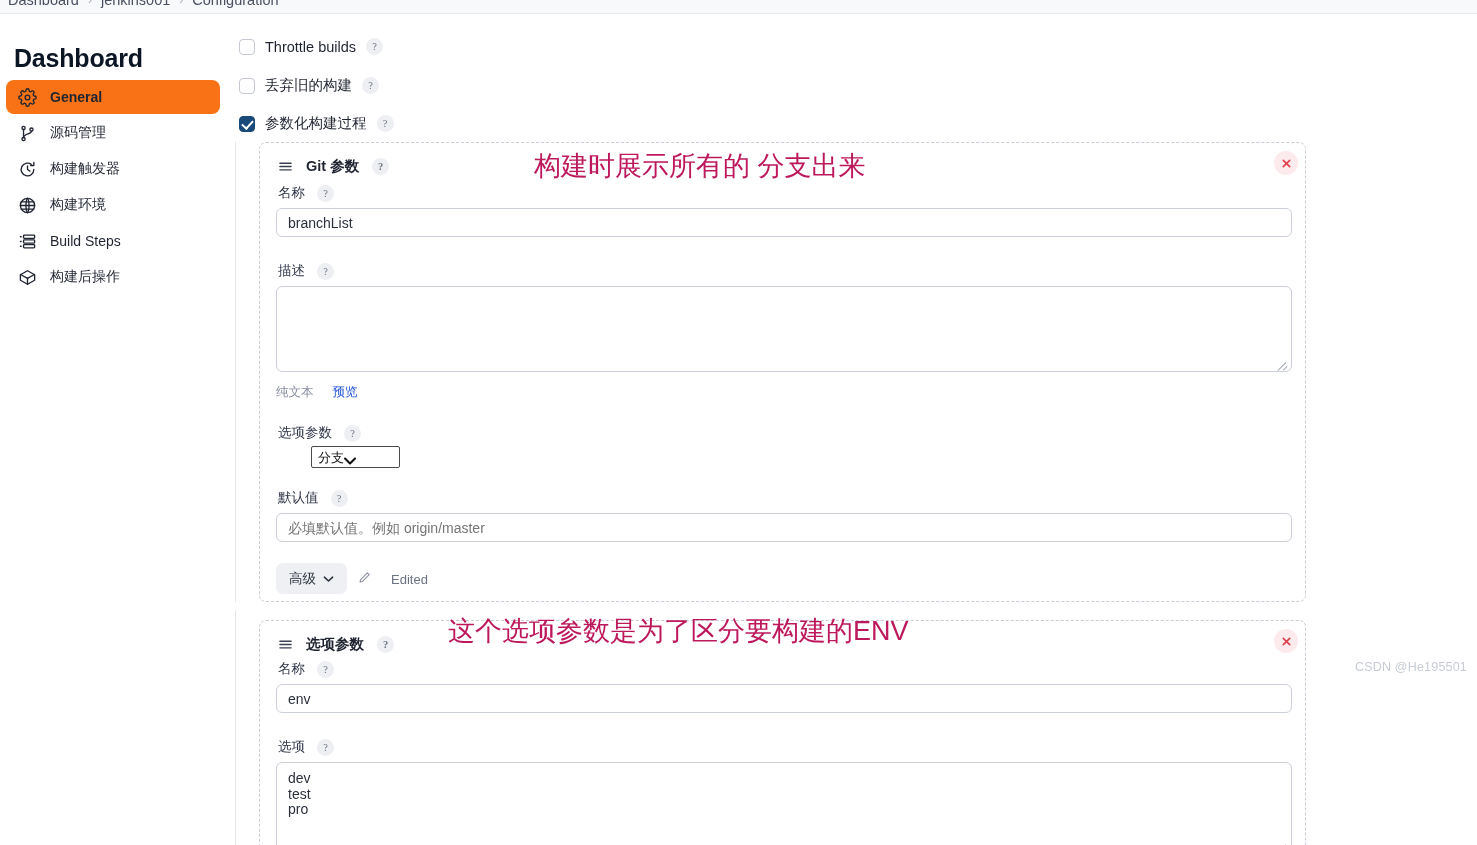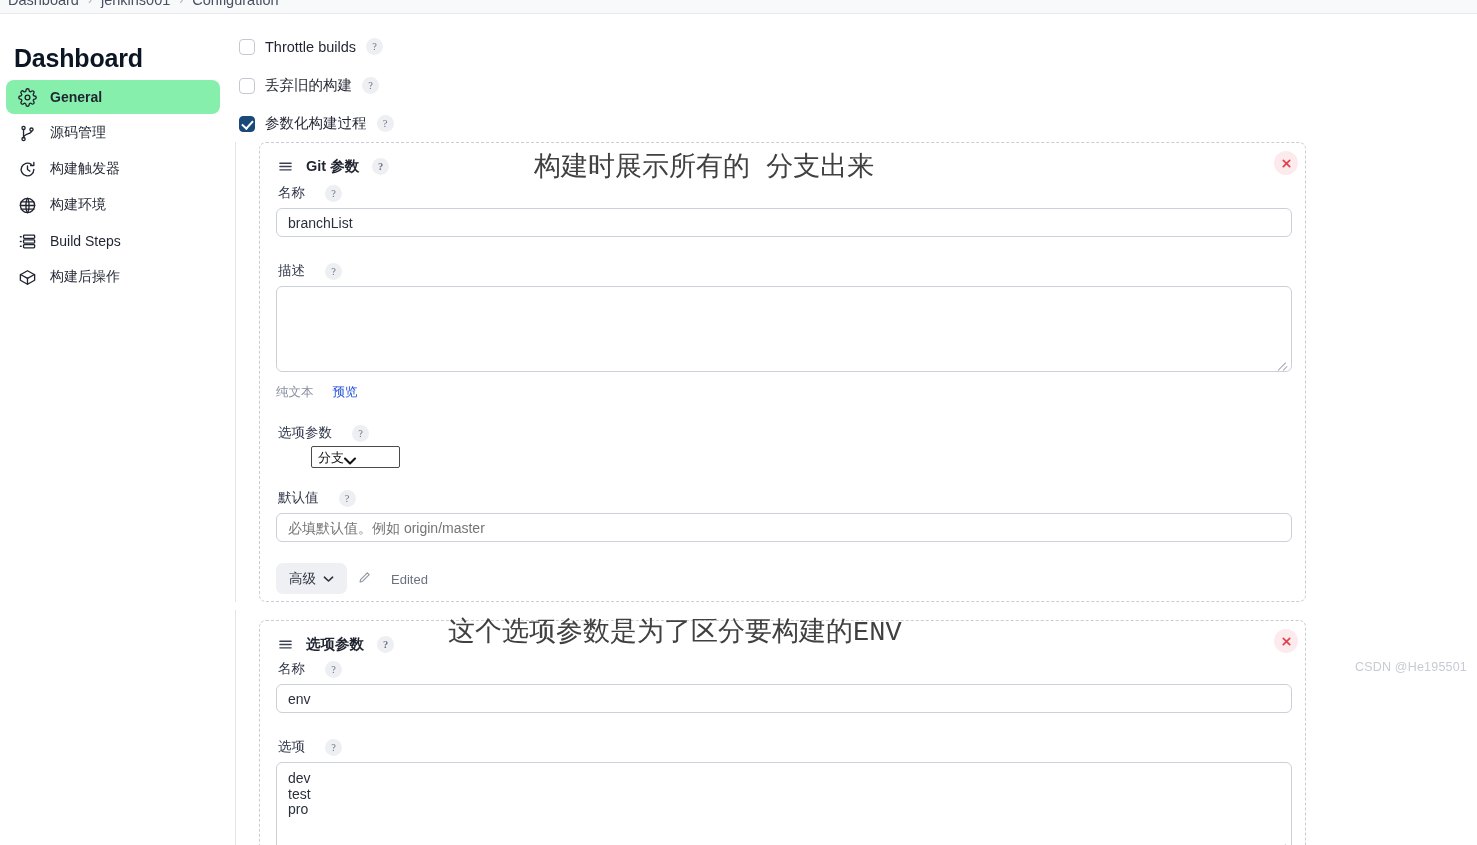--- a/index.html
+++ b/index.html
@@ -42,21 +42,21 @@
     font-size: 25px; font-weight: bold; letter-spacing: -0.2px;
     color: #0b1524;
   }
   .nav { position: absolute; left: 6px; top: 66px; width: 214px; }
   .nav-item {
     display: flex; align-items: center; gap: 13px;
     height: 34px; padding: 0 12px; margin-bottom: 2px;
     border-radius: 8px; cursor: pointer;
     font-size: 14px; color: #1f2430;
   }
-  .nav-item.active { background: #86efac; font-weight: bold; }
+  .nav-item.active { background: #f97316; font-weight: bold; }
   .nav-icon { width: 19px; height: 19px; flex: 0 0 19px; display:block; }
   .nav-icon svg { width: 19px; height: 19px; display: block; }
 
   
   .main {
     position: absolute; left: 226px; top: 14px;
     width: 1251px; height: 831px;
     background: #fff;
   }
 
@@ -104,21 +104,21 @@
   .drag-handle { cursor: grab; display: flex; }
   .drag-handle svg { display:block; }
   .del-btn {
     position: absolute; width: 24px; height: 24px; border-radius: 50%;
     background: #fdeaec; cursor: pointer;
     display: flex; align-items: center; justify-content: center;
   }
   .del-btn svg { display: block; }
 
   .fld-label {
-    position: absolute; display: flex; align-items: center; gap: 20px;
+    position: absolute; display: flex; align-items: center; gap: 12px;
     font-size: 13.5px; color: #31374a; white-space: nowrap;
   }
   .txt-input {
     position: absolute;
     border: 1px solid #ccd0d9; border-radius: 6px;
     background: #fff; font-size: 14px; color: #2b303d;
     padding: 0 11px;
     font-family: "Liberation Sans", sans-serif;
     outline: none;
   }
@@ -169,23 +169,23 @@
     font-family: "Liberation Sans", sans-serif;
     text-align: center;
   }
   .edited-tag {
     position: absolute; display: flex; align-items: center; gap: 20px;
     font-size: 13px; color: #6b7280;
   }
 
   
   .annot {
-    position: absolute; color: #404040;
+    position: absolute; color: #be185d;
     font-size: 27px; white-space: nowrap;
-    font-family: Liberation Mono, monospace;
+    font-family: Liberation Sans, sans-serif;
   }
 
   .watermark {
     position: absolute; right: 10px; bottom: 10px;
     font-size: 12.5px; color: #c7ccd4; letter-spacing: .2px;
   }
 </style>
 </head>
 <body>
 

